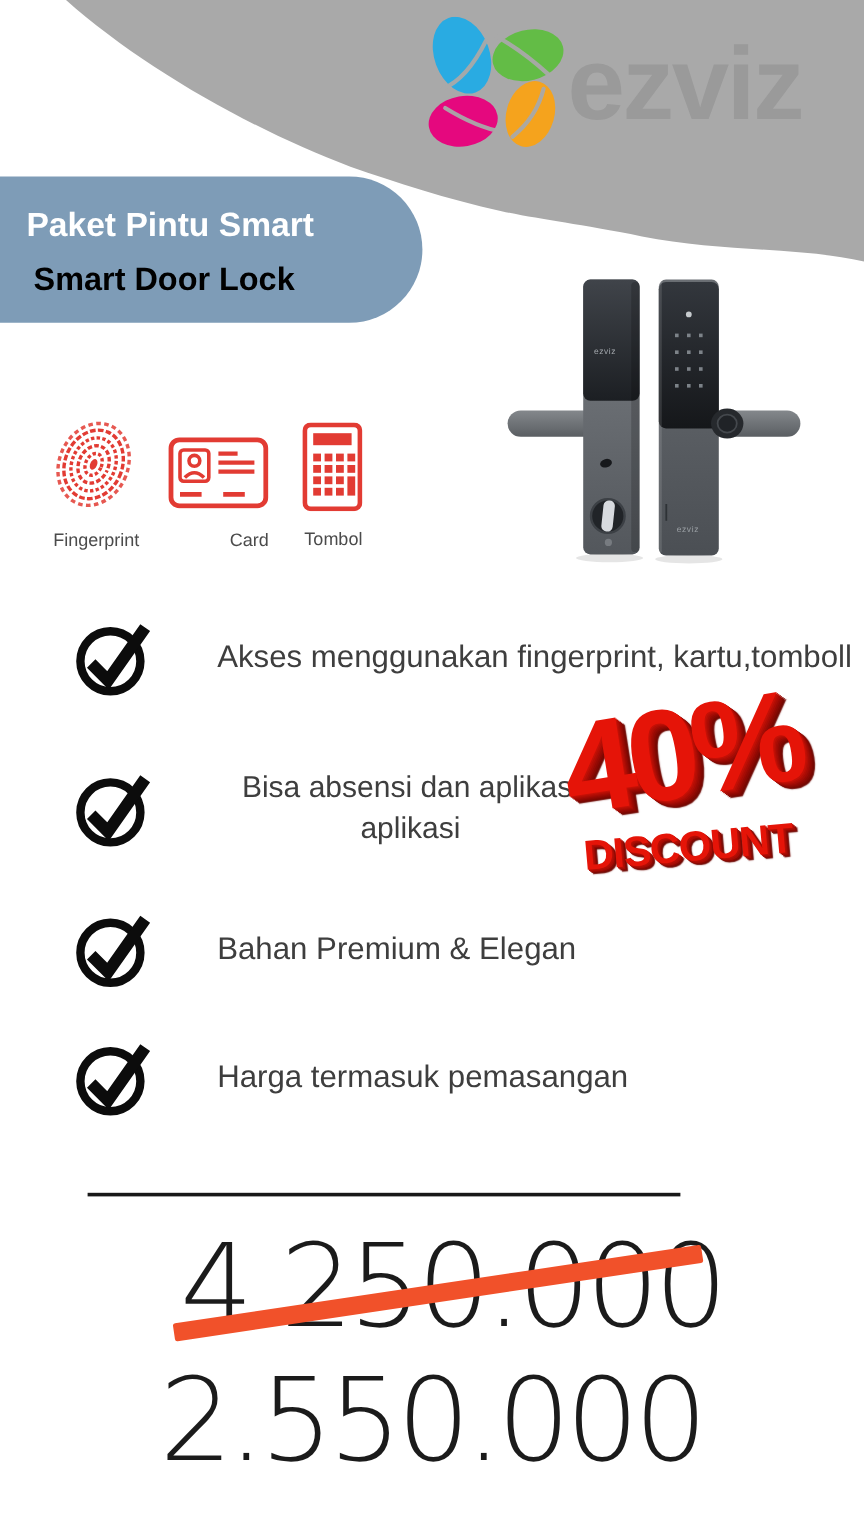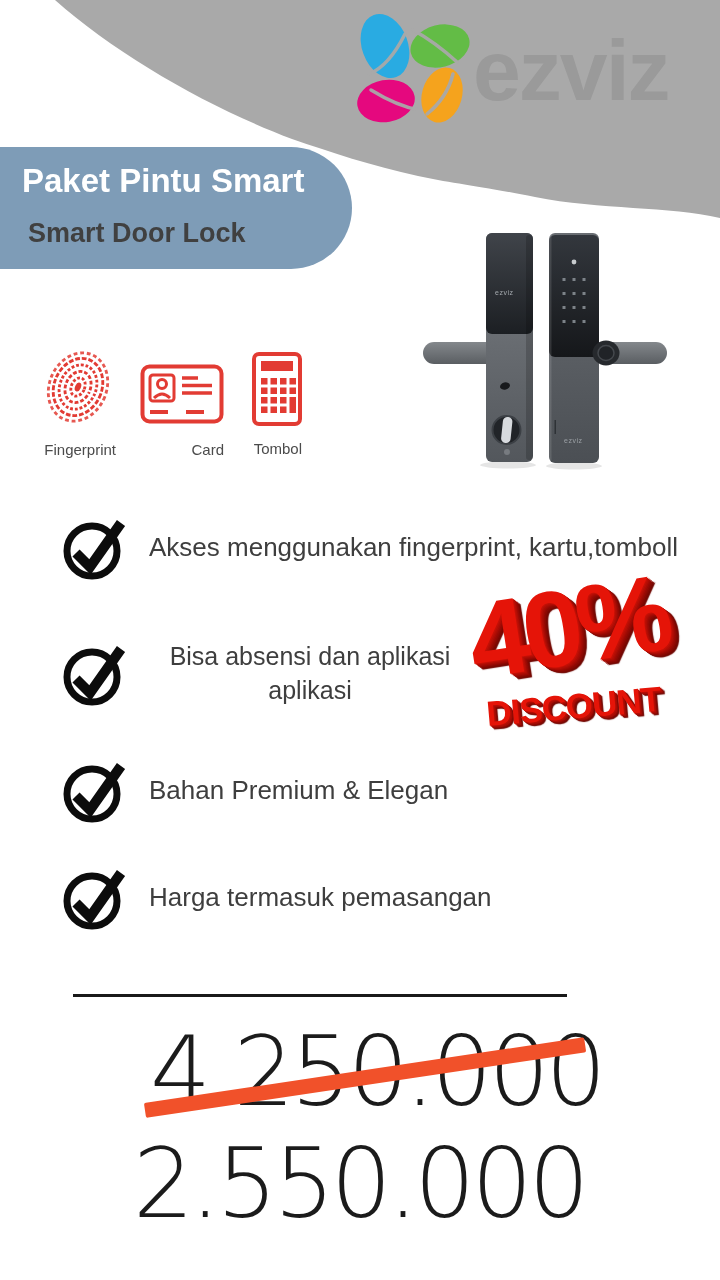--- a/index.html
+++ b/index.html
@@ -15,39 +15,39 @@
   .brand-text{
     position:absolute;left:118px;top:13px;font-size:86px;font-weight:bold;
     letter-spacing:-2px;color:var(--logo_text_gray);line-height:1;
   }
   
   .badge{
     position:absolute;left:0;top:147px;width:352px;height:122px;z-index:4;
     background:var(--badge_blue);border-radius:0 62px 62px 0;
   }
   .badge-title{
-    position:absolute;left:22px;top:15px;color:#ffffff;font-weight:bold;
-    font-size:33px;white-space:nowrap;
+    position:absolute;left:22px;top:25px;color:#ffffff;font-weight:bold;
+    font-size:28px;white-space:nowrap;
   }
   .badge-subtitle{
-    position:absolute;left:28px;top:71px;color:#404040;font-weight:bold;
+    position:absolute;left:28px;top:71px;color:#000000;font-weight:bold;
     font-size:27px;white-space:nowrap;
   }
   
   .product{position:absolute;left:408px;top:222px;z-index:2;}
   .dev-label{font-size:7px;letter-spacing:.5px;font-family:"Liberation Sans",sans-serif;}
   
   .access{position:absolute;z-index:2;text-align:right;}
   .access .lbl{margin-top:10px;font-size:15px;color:#4b4b4b;}
   .acc-fp{left:30px;top:347px;width:86px;}
   .acc-card{left:132px;top:364px;width:92px;}
   .acc-card .lbl{margin-top:13px;}
   .acc-tombol{left:246px;top:352px;width:56px;}
   
-  .check-row{position:absolute;left:63px;display:flex;align-items:center;z-index:2;}
+  .check-row{position:absolute;left:63px;display:flex;align-items:center;z-index:2;gap:32px;}
   .check-row .txt{
     margin-left:20px;font-size:26px;color:var(--text_dark);white-space:nowrap;
   }
   .row-1{top:513px;height:68px;}
   .row-2{top:637px;height:72px;}
   .row-2 .txt{white-space:normal;width:322px;text-align:center;font-size:25px;line-height:34px;}
   .row-3{top:756px;height:68px;}
   .row-4{top:863px;height:68px;}
   
   .discount{position:absolute;left:478px;top:588px;z-index:5;width:240px;}

